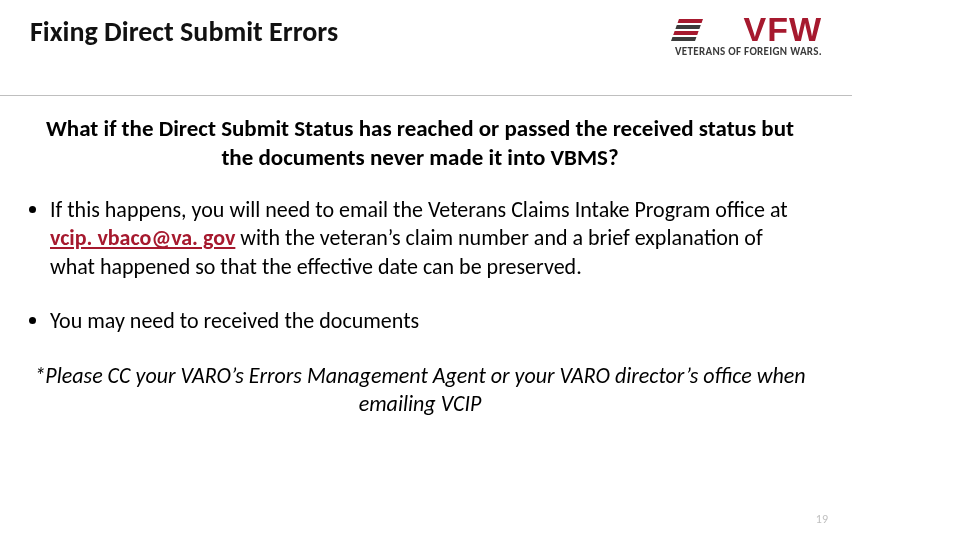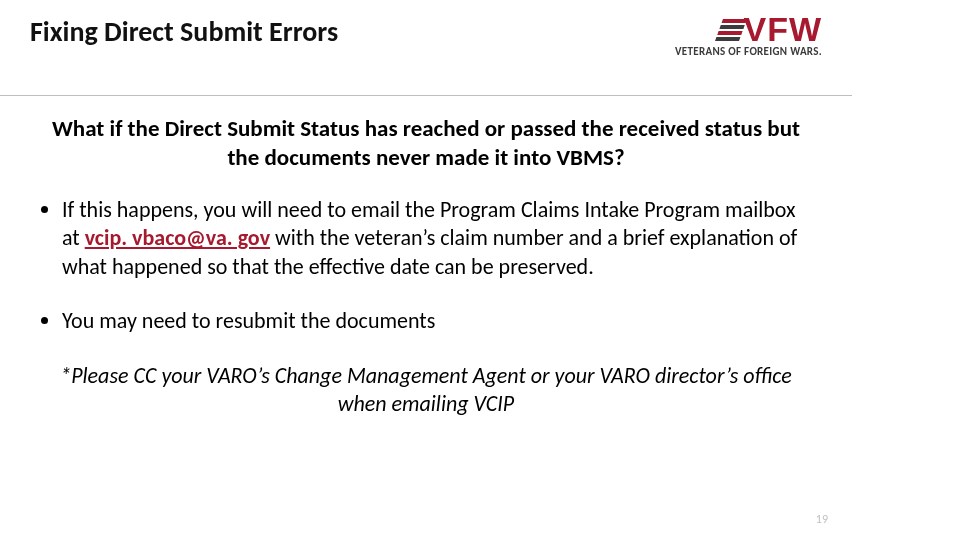--- a/index.html
+++ b/index.html
@@ -1,31 +1,31 @@
 <!DOCTYPE html>
 <html><head>
 <meta charset="utf-8">
 <style>
   * { margin: 0; padding: 0; box-sizing: border-box; }
   html, body { width: 960px; height: 540px; font-family: "Calibri", "Segoe UI", Arial, sans-serif; background: #fff; color: #000; }
   .slide { width: 852px; height: 540px; position: relative; }
   .header { display: flex; justify-content: space-between; align-items: flex-start; padding: 10px 30px 0 30px; height: 70px; }
   .title { font-size: 28px; font-weight: 700; color: #111; padding-top: 4px; }
   .logo { text-align: center; }
-  .logo-top { display: flex; align-items: center; justify-content: flex-end; }
+  .logo-top { display: flex; align-items: center; justify-content: space-between; }
   .stripes { display: flex; flex-direction: column; gap: 2px; transform: skewX(-20deg); }
   .stripes span { display: block; width: 24px; height: 4px; }
   .stripes span:nth-child(1){ background:#a6192e; }
   .stripes span:nth-child(2){ background:#3b3b3b; }
   .stripes span:nth-child(3){ background:#a6192e; }
   .stripes span:nth-child(4){ background:#3b3b3b; }
   .vfw { font-size: 34px; font-weight: 800; color:#a6192e; letter-spacing: 1px; font-family: Arial, sans-serif; }
   .logo-sub { font-size: 11px; font-weight: 700; color:#3b3b3b; margin-top: -4px; letter-spacing: 0.3px; }
   .divider { width: 100%; height: 1px; background: #bfbfbf; margin-top: 25px; }
-  .content { padding: 18px 40px 0 40px; }
+  .content { padding: 18px 40px 0 28px; }
   .question { font-size: 23px; font-weight: 700; text-align: center; line-height: 1.25; margin-bottom: 24px; }
   ul { list-style: disc; padding-left: 22px; }
   li { font-size: 22px; line-height: 1.30; margin-bottom: 26px; }
   .email { font-weight: 700; color: #a6192e; }
   .email-u { text-decoration: underline; }
   .note { font-size: 22px; font-style: italic; text-align: center; line-height: 1.3; margin-top: 4px; }
   .pagenum { position: absolute; right: 24px; bottom: 14px; font-size: 12px; color:#bfbfbf; }
 </style>
 </head>
 <body>
@@ -47,21 +47,21 @@
       <div class="logo-sub">VETERANS OF FOREIGN WARS.</div>
     </div>
   </div>
 
   <div class="divider"></div>
 
   <div class="content">
     <div class="question">What if the Direct Submit Status has reached or passed the received status but the documents never made it into VBMS?</div>
     <ul>
       <li>
-        <span>If this happens, you will need to email the Program Claims Intake Program mailbox at </span><span class="email"><span class="email-u">vcip. vbaco@va. gov</span></span><span> with the veteran’s claim number and a brief explanation of what happened so that the effective date can be preserved.</span>
+        <span>If this happens, you will need to email the Veterans Claims Intake Program office at </span><span class="email"><span class="email-u">vcip. vbaco@va. gov</span></span><span> with the veteran’s claim number and a brief explanation of what happened so that the effective date can be preserved.</span>
       </li>
-      <li>You may need to resubmit the documents</li>
+      <li>You may need to received the documents</li>
     </ul>
-    <div class="note">*Please CC your VARO’s Change Management Agent or your VARO director’s office when emailing VCIP</div>
+    <div class="note">*Please CC your VARO’s Errors Management Agent or your VARO director’s office when emailing VCIP</div>
   </div>
 
   <div class="pagenum">19</div>
 </div>
 
 </body></html>

